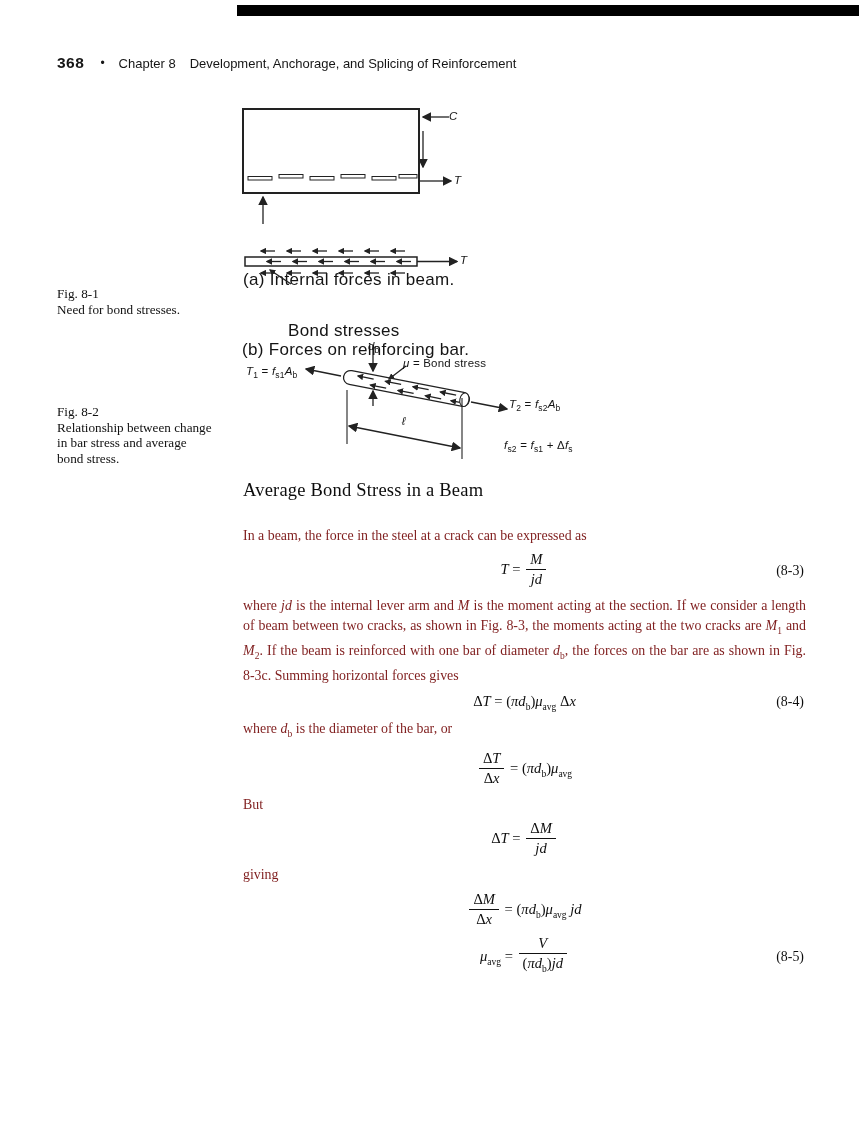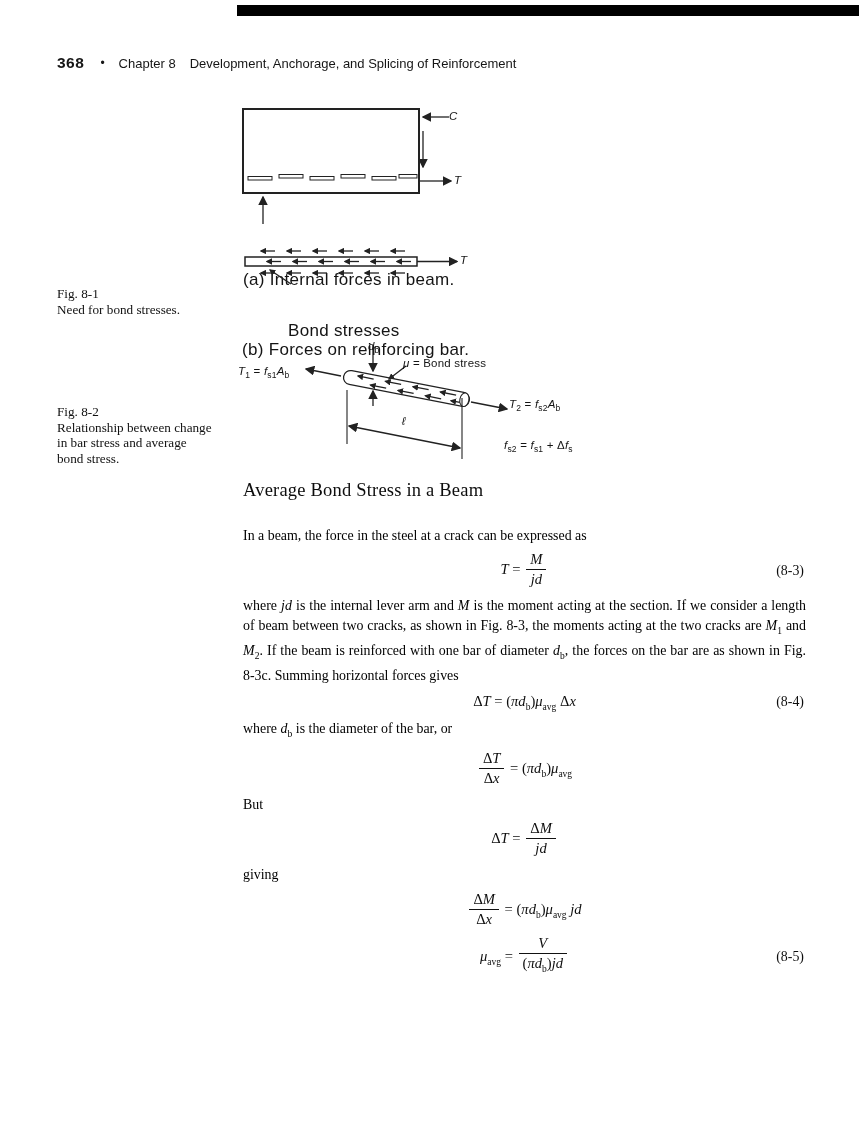--- a/index.html
+++ b/index.html
@@ -25,21 +25,21 @@
   .lbl sub{font-size:8.5px;}
   .cap{position:absolute;font-family:"Liberation Sans",sans-serif;font-size:17px;
        color:#141414;white-space:nowrap;letter-spacing:.3px;margin-top:44px;}
 
   
   .figcap{position:absolute;left:57px;font-size:13.2px;line-height:15.5px;color:#101010;}
 
   
   .main-col{position:absolute;left:243px;top:480px;width:563px;}
   .sec-head{font-size:18.5px;font-weight:normal;letter-spacing:.2px;margin:0 0 25px 0;color:#0d0d0d;}
-  .para{font-size:13.9px;line-height:19.4px;text-align:justify;margin:0 0 6px 0;color:#000000;}
+  .para{font-size:13.9px;line-height:19.4px;text-align:justify;margin:0 0 6px 0;color:#7f1d1d;}
   .para i{letter-spacing:.2px;}
   .para sub, .eq sub{font-size:9.5px;}
   .eq{position:relative;text-align:center;font-size:14.6px;margin:7px 0;color:#0d0d0d;min-height:19px;}
   .eq .body{display:inline-block;vertical-align:middle;}
   .eq .num{position:absolute;right:2px;top:50%;transform:translateY(-50%);font-size:13.9px;}
   .frac{display:inline-flex;flex-direction:column;vertical-align:middle;text-align:center;margin:0 2px;position:relative;top:-1px;}
   .frac .fn{padding:0 4px 1px 4px;line-height:17px;}
   .frac .fd{border-top:1.1px solid #111;padding:1px 4px 0 4px;line-height:17px;}
 </style>
 </head>
@@ -138,21 +138,21 @@
     </g>
     <line x1="111" y1="40" x2="76" y2="33" marker-end="url(#ah)"></line>
     <line x1="241" y1="66" x2="277" y2="73" marker-end="url(#ah)"></line>
     <line x1="143" y1="9" x2="143" y2="35" marker-end="url(#ah)"></line>
     <line x1="143" y1="70" x2="143" y2="55" marker-end="url(#ah)"></line>
     <line x1="176" y1="30" x2="159" y2="43" marker-end="url(#ahs)"></line>
     <line x1="117" y1="54" x2="117" y2="108" class="thin"></line>
     <line x1="232" y1="62" x2="232" y2="123" class="thin"></line>
     <line x1="119" y1="90" x2="230" y2="112" marker-start="url(#ah)" marker-end="url(#ah)"></line>
   </svg>
-  <div class="lbl" style="left:238px;top:365px"><i>T</i><sub>1</sub> = <i>f</i><sub>s1</sub><i>A</i><sub>b</sub></div>
+  <div class="lbl" style="left:246px;top:365px"><i>T</i><sub>1</sub> = <i>f</i><sub>s1</sub><i>A</i><sub>b</sub></div>
   <div class="lbl" style="left:368px;top:340px"><i>d</i><sub>b</sub></div>
   <div class="lbl" style="left:403px;top:357px"><i>μ</i> = Bond stress</div>
   <div class="lbl" style="left:509px;top:398px"><i>T</i><sub>2</sub> = <i>f</i><sub>s2</sub><i>A</i><sub>b</sub></div>
   <div class="lbl" style="left:402px;top:415px"><i>ℓ</i></div>
   <div class="lbl" style="left:504px;top:439px"><i>f</i><sub>s2</sub> = <i>f</i><sub>s1</sub> + Δ<i>f</i><sub>s</sub></div>
 
   <div class="figcap" style="top:404px">
     <div>Fig. 8-2</div>
     <div>Relationship between change</div>
     <div>in bar stress and average</div>

